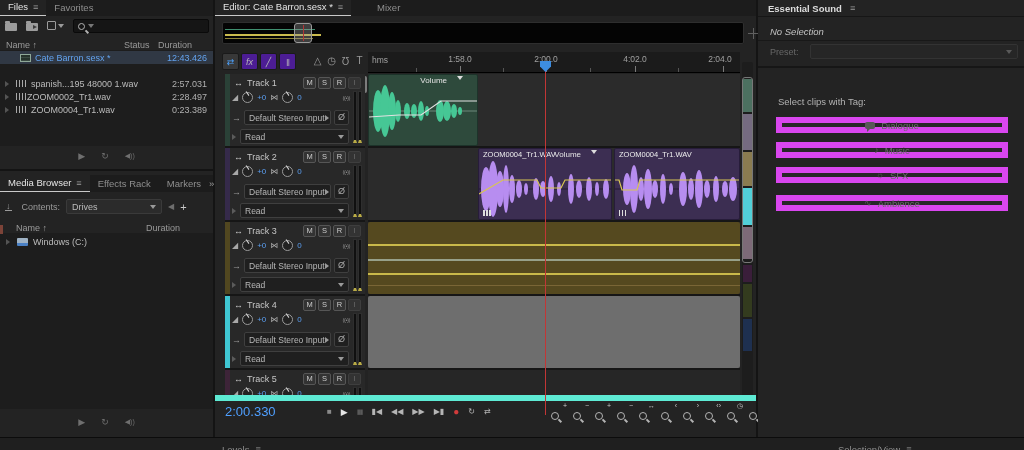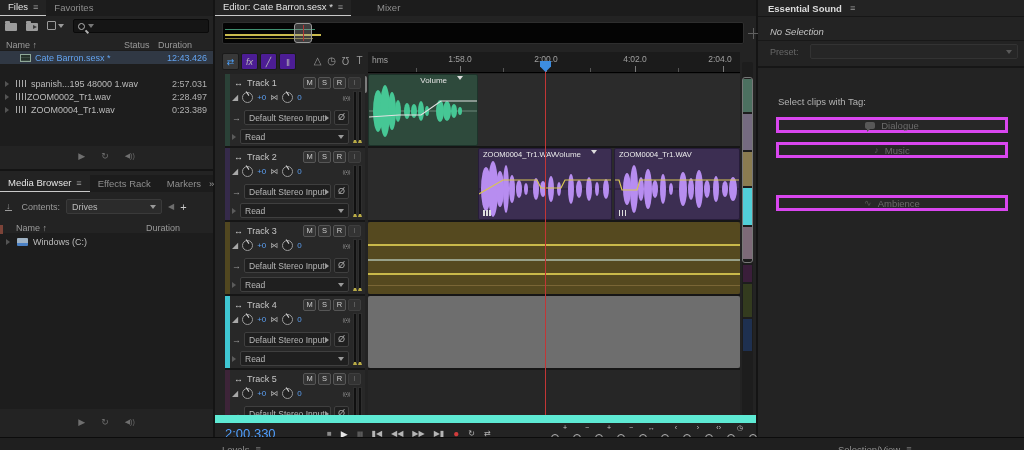--- a/index.html
+++ b/index.html
@@ -74,40 +74,40 @@
   .lane{position:absolute;left:0;width:372px;height:74px;background:#2b2b2b;border-bottom:2px solid #161616}
   .clip{position:absolute;top:0;height:72px;border-radius:2px;overflow:hidden}
   .cliptitle{position:absolute;top:1px;left:4px;font-size:7.5px;color:#eee;white-space:nowrap}
   .clipvol{position:absolute;top:1px;right:14px;font-size:8px;color:#e2e2e2;display:flex;gap:10px;}
   .gbars{position:absolute;left:4px;bottom:3px;width:8px;height:6px;background:repeating-linear-gradient(90deg,#ddd 0 1.5px,transparent 1.5px 3px)}
   .t3line{position:absolute;left:0;right:0}
   .playline{position:absolute;left:330px;top:62px;width:1px;height:353px;background:#c23636;z-index:6}
   .playcap{position:absolute;left:325px;top:61px;width:11px;height:11px;background:#3d8de0;clip-path:polygon(0 0,100% 0,100% 50%,50% 100%,0 50%);z-index:7}
   .vscroll{position:absolute;left:527px;top:62px;width:11px;height:353px;background:#1d1d1d;border-radius:2px}
   .vseg{position:absolute;left:1px;width:9px}
-  .transport{position:absolute;left:0;top:415px;right:0;height:22px;background:#232323;border-top:8px solid #5eead4}
+  .transport{position:absolute;left:0;top:395px;right:0;height:22px;background:#232323;border-top:6px solid #5eead4}
   .time{position:absolute;left:10px;top:3px;font-size:13px;color:#4f9fff}
   .tbtns{position:absolute;left:112px;top:5px;display:flex;gap:9px;align-items:center;font-size:8px;color:#b5b5b5}
   .tp.stop{color:#8a8a8a}.tp.play{color:#e6e6e6;font-size:9px}.tp.pause{color:#5a5a5a;font-size:7px;letter-spacing:-1px}
   .tp.rec{color:#d23b3b;font-size:10px}
   .zooms{position:absolute;left:336px;top:5px;display:flex;gap:10px}
   .zbtn{position:relative;width:12px;height:12px}
   .zbtn b{position:absolute;top:-4px;right:-4px;font-size:7px;font-weight:normal;color:#c8c8c8}
   .navzoom{position:absolute;left:533px;top:28px;width:11px;height:11px;background:
     linear-gradient(#8a8a8a 0 0) 5px 0/1px 11px no-repeat,
     linear-gradient(#8a8a8a 0 0) 0 5px/11px 1px no-repeat;opacity:.6}
   .minivs{position:absolute;left:148px;top:76px;width:4px;height:17px;background:#7c7c7c;border-radius:2px}
   
   .es-head{position:absolute;left:0;top:0;right:0;height:17px;border-bottom:1px solid #161616;display:flex;align-items:center;gap:8px;padding-left:10px;font-size:9.5px;color:#dcdcdc;font-weight:bold}
   .es-sel{position:absolute;left:12px;top:26px;font-size:9.5px;font-style:italic;color:#c2c2c2}
   .es-div{position:absolute;left:0;right:0;height:1px;background:#181818}
   .es-preset{position:absolute;left:12px;top:47px;font-size:9px;color:#676767}
   .es-dd{position:absolute;left:52px;top:44px;width:208px;height:15px;background:#262626;border:1px solid #333;border-radius:2px;display:flex;align-items:center;justify-content:flex-end;padding:0 5px}
   .es-prompt{position:absolute;left:20px;top:96px;font-size:9.5px;color:#b2b2b2}
-  .tag{position:absolute;left:18px;width:232px;height:16px;background:#272727;border:3px solid #d946ef;display:flex;align-items:center;justify-content:center;gap:6px;color:#6b6b6b;font-size:9.5px}
+  .tag{position:absolute;left:18px;width:232px;height:16px;background:#272727;border:6px solid #d946ef;display:flex;align-items:center;justify-content:center;gap:6px;color:#6b6b6b;font-size:9.5px}
   .tagic{color:#585858;font-size:9px}
   
   .bstrip{position:absolute;left:0;top:437px;width:1024px;height:13px;background:#1f1f1f;border-top:1px solid #0c0c0c;overflow:hidden;font-size:9.5px;color:#8d8d8d}
 </style>
 </head>
 <body>
 
 <div class="panel" style="left:0;top:0;width:213px;height:169px">
   <div class="tabbar">
     <div class="tab active">
@@ -627,20 +627,24 @@
   <div class="es-div" style="top:66px;height:2px;background:#161616"></div>
   <div class="es-prompt">Select clips with Tag:</div>
   <div class="tag" style="top:117px">
     <span class="bub"></span>
     <span>Dialogue</span>
   </div>
   <div class="tag" style="top:142px">
     <span class="tagic">♪</span>
     <span>Music</span>
   </div>
+  <div class="tag" style="top:167px">
+    <span class="tagic">☼</span>
+    <span>SFX</span>
+  </div>
   <div class="tag" style="top:195px">
     <span class="tagic">∿</span>
     <span>Ambience</span>
   </div>
 </div>
 
 <div class="bstrip">
   <span class="abs" style="left:222px;top:6px;display:flex;gap:6px">
     <span>Levels</span>
       <span class="menu-ic">≡</span>

